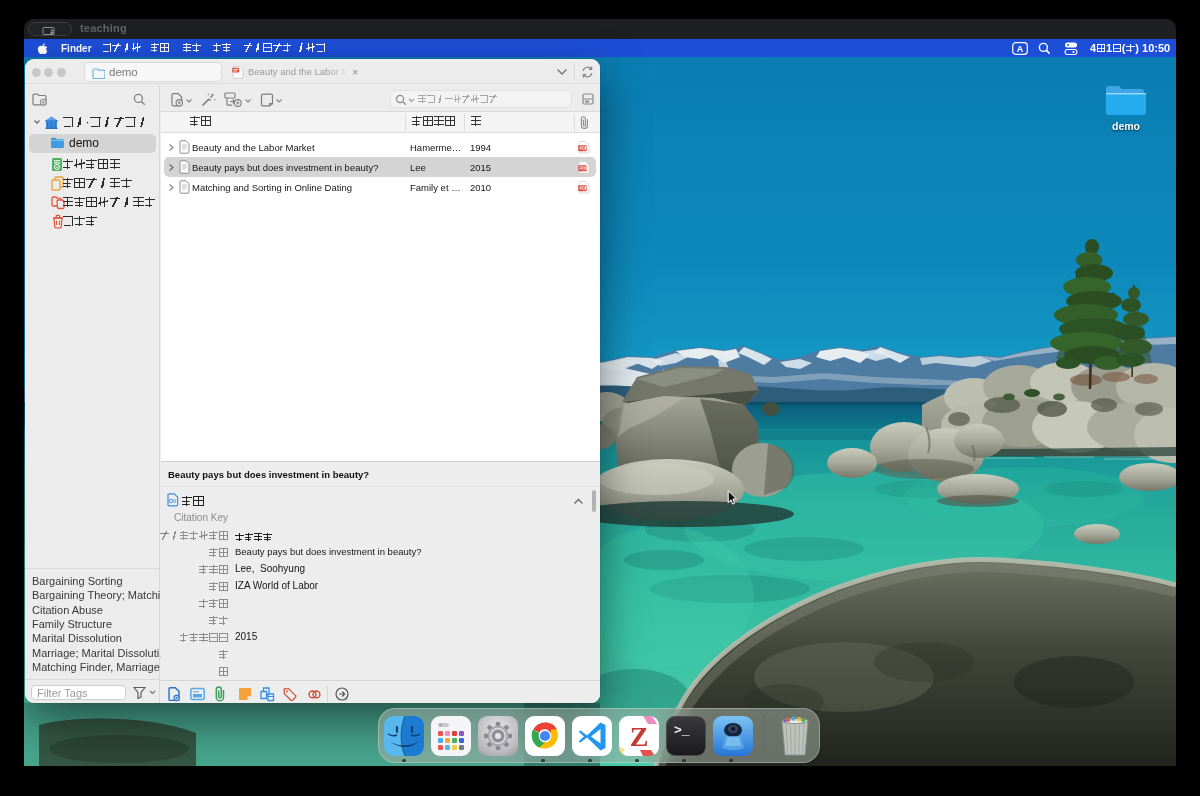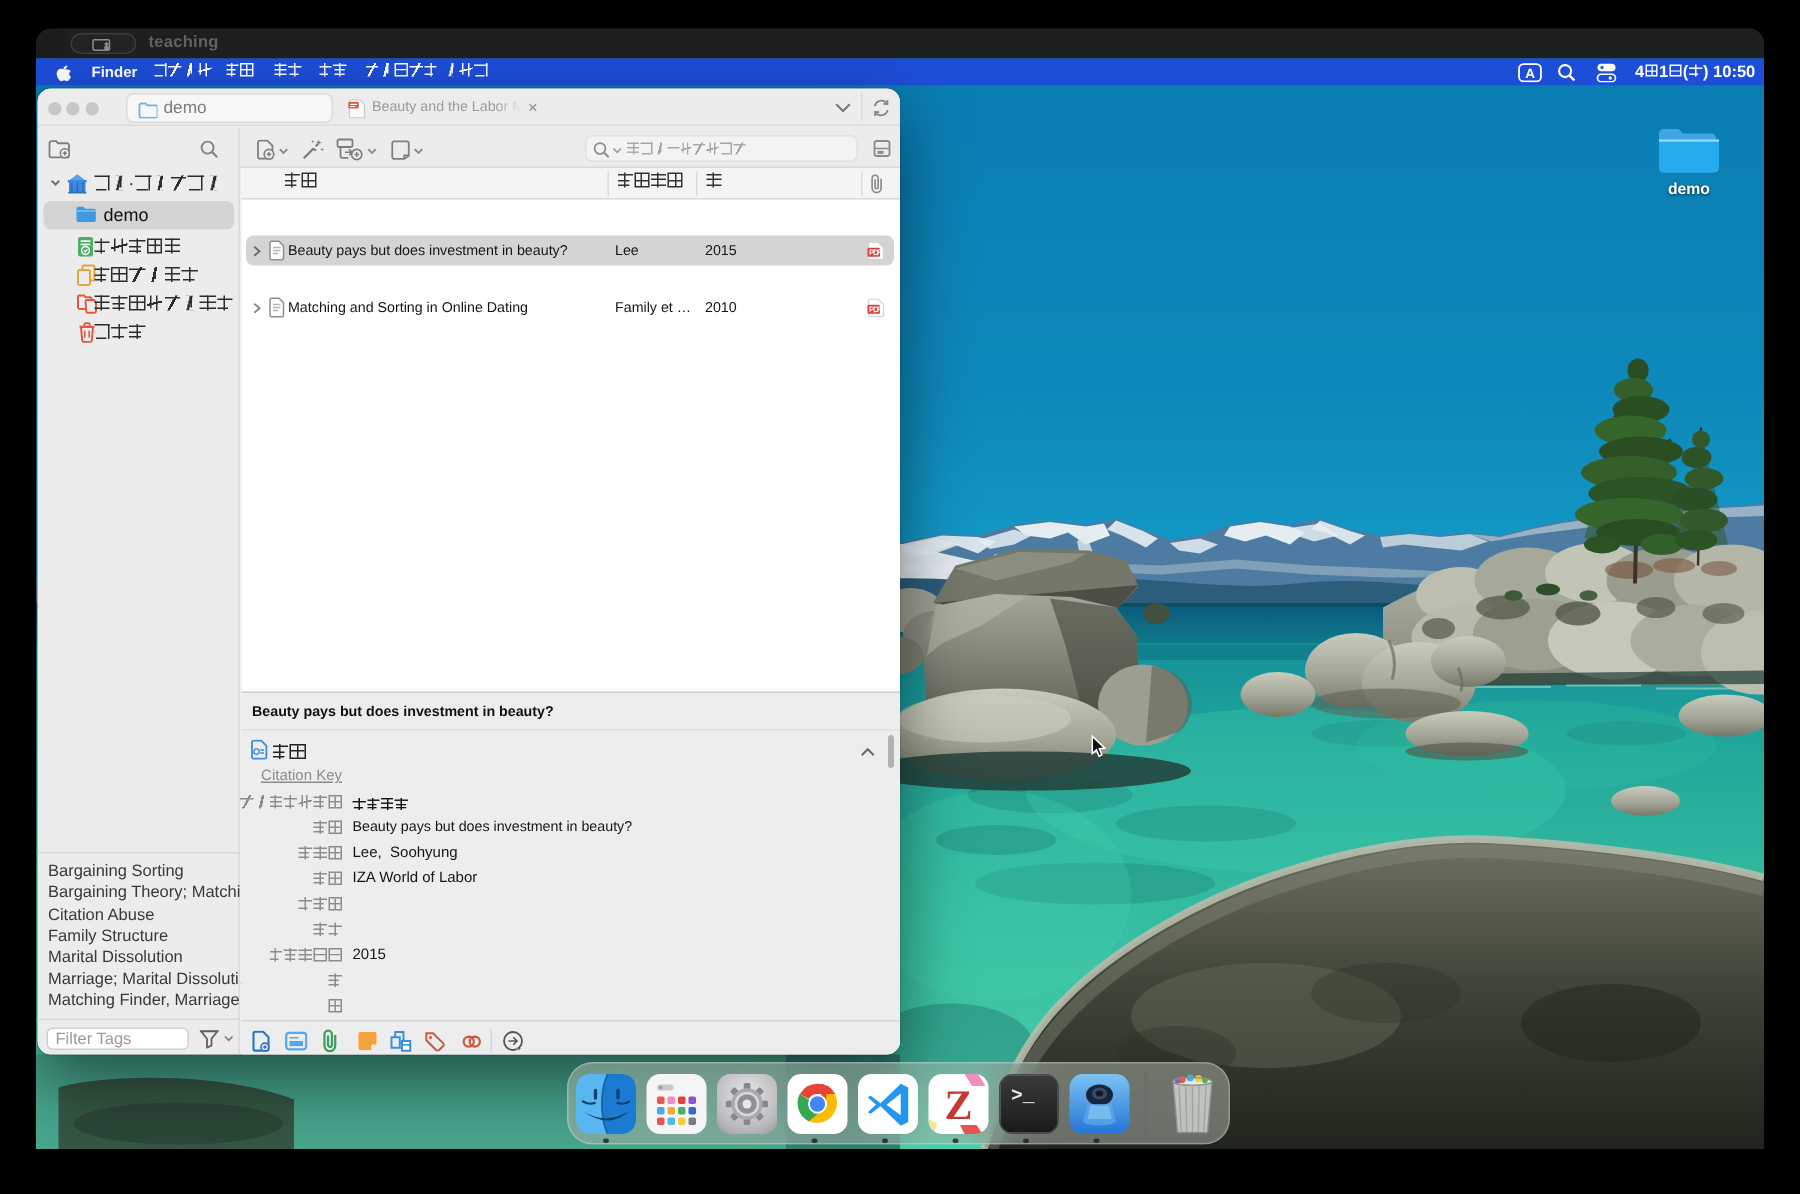--- a/index.html
+++ b/index.html
@@ -11,21 +11,21 @@
 .g3{background:linear-gradient(currentColor 0 0) 50% 0/12% 100% no-repeat,linear-gradient(currentColor 0 0) 0 30%/100% 12% no-repeat,linear-gradient(currentColor 0 0) 15% 88%/70% 12% no-repeat;}
 .g4{background:linear-gradient(currentColor 0 0) 0 8%/100% 13% no-repeat,linear-gradient(currentColor 0 0) 100% 0/13% 100% no-repeat,linear-gradient(currentColor 0 0) 30% 100%/70% 13% no-repeat;}
 .g5{background:linear-gradient(104deg,transparent 42%,currentColor 42% 56%,transparent 56%),linear-gradient(currentColor 0 0) 58% 30%/12% 70% no-repeat;}
 .g6{border:1.1px solid currentColor;background:linear-gradient(currentColor 0 0) 50% 0/14% 100% no-repeat,linear-gradient(currentColor 0 0) 0 50%/100% 14% no-repeat;}
 .g7{background:linear-gradient(currentColor 0 0) 20% 0/12% 86% no-repeat,linear-gradient(currentColor 0 0) 68% 0/12% 100% no-repeat,linear-gradient(166deg,transparent 46%,currentColor 46% 57%,transparent 57%) no-repeat;}
 .g8{background:linear-gradient(currentColor 0 0) 0 14%/100% 12% no-repeat,linear-gradient(currentColor 0 0) 50% 0/12% 100% no-repeat,linear-gradient(currentColor 0 0) 12% 55%/76% 11% no-repeat,linear-gradient(currentColor 0 0) 12% 92%/76% 11% no-repeat;}
 .g9{background:linear-gradient(currentColor 0 0) 0 20%/100% 12% no-repeat,linear-gradient(118deg,transparent 44%,currentColor 44% 56%,transparent 56%) no-repeat;}
 .gd{background:linear-gradient(currentColor 0 0) 0 46%/100% 13% no-repeat;}
 
 #frame{position:absolute;left:24px;top:19px;width:1152px;height:747px;border-radius:10px 10px 0 0;overflow:hidden;background:#1c1d1e;}
-#tbar{position:absolute;left:0;top:0;width:1152px;height:20px;background:#1e1f20;margin-left:19px;}
+#tbar{position:absolute;left:0;top:0;width:1152px;height:20px;background:#1e1f20;}
 #pill{position:absolute;left:4px;top:3px;width:44px;height:14px;border:1px solid #3c3d3e;border-radius:7px;background:#232425;}
 #ttl{position:absolute;left:56px;top:3px;color:#616263;font-size:11px;font-weight:700;letter-spacing:.2px;}
 #screen{position:absolute;left:0;top:20px;width:1152px;height:727px;background:#0f86b8;}
 
 #mbar{position:absolute;left:0;top:0;width:1152px;height:18px;background:#1d4ed8;color:#fff;font-size:11px;}
 #mbar .mi{position:absolute;top:2.5px;font-weight:600;white-space:nowrap;}
 #mbar .jj{font-size:10px;top:3px;}
 
 #zwin{position:absolute;left:1px;top:20px;width:575px;height:644px;border-radius:9px;background:#ececec;box-shadow:0 18px 45px rgba(0,0,0,.5),0 0 1px rgba(0,0,0,.4);overflow:hidden;font-size:12px;color:#222;}
 .tl{position:absolute;top:9px;width:9px;height:9px;border-radius:50%;background:#c9c8c7;}
@@ -438,38 +438,55 @@
         <span class="abs" style="left:28px;top:3px;"><i class="g g8"></i><i class="g g6"></i></span>
         <span class="abs" style="left:250px;top:3px;"><i class="g g8"></i><i class="g g6"></i><i class="g g1"></i><i class="g g6"></i></span>
         <span class="abs" style="left:309px;top:3px;"><i class="g g1"></i></span>
         <div class="abs" style="left:244px;top:2px;width:1px;height:17px;background:#dcdcdc;"></div>
         <div class="abs" style="left:303px;top:2px;width:1px;height:17px;background:#dcdcdc;"></div>
         <div class="abs" style="left:413px;top:2px;width:1px;height:17px;background:#dcdcdc;"></div>
         <svg class="abs" style="left:418px;top:4px" width="11" height="13" viewBox="0 0 11 13">
             <path d="M8.4,3.2 v6.2 a3,3 0 0 1 -6,0 V2.8 a2,2 0 0 1 4,0 v6 a1,1 0 0 1 -2,0 V3.5" fill="none" stroke="#8a8a8a" stroke-width="1.1"></path>
           </svg>
       </div>
+      <div class="irow" style="top:78px;">
+        <svg class="abs" style="left:4px;top:6px" width="7" height="9" viewBox="0 0 7 9">
+            <path d="M1.5,1.5 L5,4.5 L1.5,7.5" fill="none" stroke="#8a8a8a" stroke-width="1.3"></path>
+          </svg>
+        <svg class="abs" style="left:15px;top:3px" width="11" height="14" viewBox="0 0 11 14">
+            <path d="M1,1.8 a1,1 0 0 1 1,-1 h5 l3,3 v8.4 a1,1 0 0 1 -1,1 h-7 a1,1 0 0 1 -1,-1 Z" fill="#fff" stroke="#8f8f8f" stroke-width="1"></path>
+            <path d="M3,5 h5 M3,7 h5 M3,9 h3.5" stroke="#b5b5b5" stroke-width="0.9"></path>
+          </svg>
+        <span class="t">Beauty and the Labor Market</span>
+          <span class="a">Hamerme…</span>
+          <span class="y">1994</span>
+        <svg class="abs" style="left:414px;top:3.5px" width="12" height="13" viewBox="0 0 12 13">
+            <path d="M1,1.5 a1,1 0 0 1 1,-1 h5.5 l3.5,3.5 v7 a1,1 0 0 1 -1,1 h-8 a1,1 0 0 1 -1,-1 Z" fill="#fff" stroke="#d0d0d0" stroke-width=".8"></path>
+            <rect x="0.3" y="4.2" width="8.4" height="6" rx="1" fill="#e2403a"></rect>
+            <path d="M2,8.8 V5.6 h1.2 a1,1 0 0 1 0,2 H2 M5.6,5.6 a1.5,1.5 0 0 1 0,3.2 h-0.8 V5.6 Z M7.4,8.8 V5.6 h1.6 m-1.6,1.6 h1.3" stroke="#fff" stroke-width="0.7" fill="none"></path>
+          </svg>
+      </div>
       <div class="irow sel" style="top:98px;border-radius:5px;">
         <svg class="abs" style="left:4px;top:6px" width="7" height="9" viewBox="0 0 7 9">
             <path d="M1.5,1.5 L5,4.5 L1.5,7.5" fill="none" stroke="#6a6a6a" stroke-width="1.3"></path>
           </svg>
         <svg class="abs" style="left:15px;top:3px" width="11" height="14" viewBox="0 0 11 14">
             <path d="M1,1.8 a1,1 0 0 1 1,-1 h5 l3,3 v8.4 a1,1 0 0 1 -1,1 h-7 a1,1 0 0 1 -1,-1 Z" fill="#fdfdfd" stroke="#8f8f8f" stroke-width="1"></path>
             <path d="M3,5 h5 M3,7 h5 M3,9 h3.5" stroke="#b5b5b5" stroke-width="0.9"></path>
           </svg>
         <span class="t">Beauty pays but does investment in beauty?</span>
           <span class="a">Lee</span>
           <span class="y">2015</span>
         <svg class="abs" style="left:414px;top:3.5px" width="12" height="13" viewBox="0 0 12 13">
             <path d="M1,1.5 a1,1 0 0 1 1,-1 h5.5 l3.5,3.5 v7 a1,1 0 0 1 -1,1 h-8 a1,1 0 0 1 -1,-1 Z" fill="#fff" stroke="#d0d0d0" stroke-width=".8"></path>
             <rect x="0.3" y="4.2" width="8.4" height="6" rx="1" fill="#e2403a"></rect>
             <path d="M2,8.8 V5.6 h1.2 a1,1 0 0 1 0,2 H2 M5.6,5.6 a1.5,1.5 0 0 1 0,3.2 h-0.8 V5.6 Z M7.4,8.8 V5.6 h1.6 m-1.6,1.6 h1.3" stroke="#fff" stroke-width="0.7" fill="none"></path>
           </svg>
       </div>
-      <div class="irow" style="top:136px;">
+      <div class="irow" style="top:118px;">
         <svg class="abs" style="left:4px;top:6px" width="7" height="9" viewBox="0 0 7 9">
             <path d="M1.5,1.5 L5,4.5 L1.5,7.5" fill="none" stroke="#8a8a8a" stroke-width="1.3"></path>
           </svg>
         <svg class="abs" style="left:15px;top:3px" width="11" height="14" viewBox="0 0 11 14">
             <path d="M1,1.8 a1,1 0 0 1 1,-1 h5 l3,3 v8.4 a1,1 0 0 1 -1,1 h-7 a1,1 0 0 1 -1,-1 Z" fill="#fff" stroke="#8f8f8f" stroke-width="1"></path>
             <path d="M3,5 h5 M3,7 h5 M3,9 h3.5" stroke="#b5b5b5" stroke-width="0.9"></path>
           </svg>
         <span class="t">Matching and Sorting in Online Dating</span>
           <span class="a">Family et …</span>
           <span class="y">2010</span>
@@ -485,21 +502,21 @@
         <svg class="abs" style="left:6px;top:31px" width="12" height="14" viewBox="0 0 12 14">
             <path d="M1,1.8 a1,1 0 0 1 1,-1 h5.2 l3.4,3.4 v7.6 a1,1 0 0 1 -1,1 h-7.6 a1,1 0 0 1 -1,-1 Z" fill="none" stroke="#3a8de0" stroke-width="1.2"></path>
             <circle cx="4" cy="8" r="1.8" fill="none" stroke="#3a8de0" stroke-width="0.9"></circle>
             <path d="M6.5,7 h2.5 M6.5,9 h2.5" stroke="#3a8de0" stroke-width="0.9"></path>
           </svg>
         <span class="abs" style="left:20px;top:32px;font-weight:700;color:#222;"><i class="g g8"></i><i class="g g6"></i></span>
         <svg class="abs" style="left:412px;top:36px" width="11" height="7" viewBox="0 0 11 7">
             <path d="M1.5,5.5 L5.5,1.5 L9.5,5.5" fill="none" stroke="#666" stroke-width="1.3"></path>
           </svg>
         <div class="abs" style="left:431px;top:28px;width:4px;height:22px;border-radius:2px;background:#b2b2b2;"></div>
-        <span class="flbl" style="top:50px;text-decoration:underline;">Citation Key</span>
+        <span class="flbl" style="top:50px;">Citation Key</span>
         <span class="flbl jj3" style="top:68px;"><i class="g g9"></i><i class="g g5"></i><i class="g g1"></i><i class="g g3"></i><i class="g g7"></i><i class="g g8"></i><i class="g g6"></i></span>
         <span class="fval" style="top:69px;font-size:9.5px;"><i class="g g3"></i><i class="g g8"></i><i class="g g1"></i><i class="g g8"></i></span>
         <span class="flbl jj3" style="top:85px;"><i class="g g8"></i><i class="g g6"></i></span>
         <span class="fval" style="top:84px;font-size:9.5px;">Beauty pays but does investment in beauty?</span>
         <span class="flbl jj3" style="top:102px;"><i class="g g8"></i><i class="g g1"></i><i class="g g6"></i></span>
         <span class="fval" style="top:101px;">Lee,&nbsp; Soohyung</span>
         <span class="flbl jj3" style="top:119px;"><i class="g g8"></i><i class="g g6"></i></span>
         <span class="fval" style="top:118px;">IZA World of Labor</span>
         <span class="flbl jj3" style="top:136px;"><i class="g g3"></i><i class="g g8"></i><i class="g g6"></i></span>
         <span class="flbl jj3" style="top:153px;"><i class="g g8"></i><i class="g g3"></i></span>

